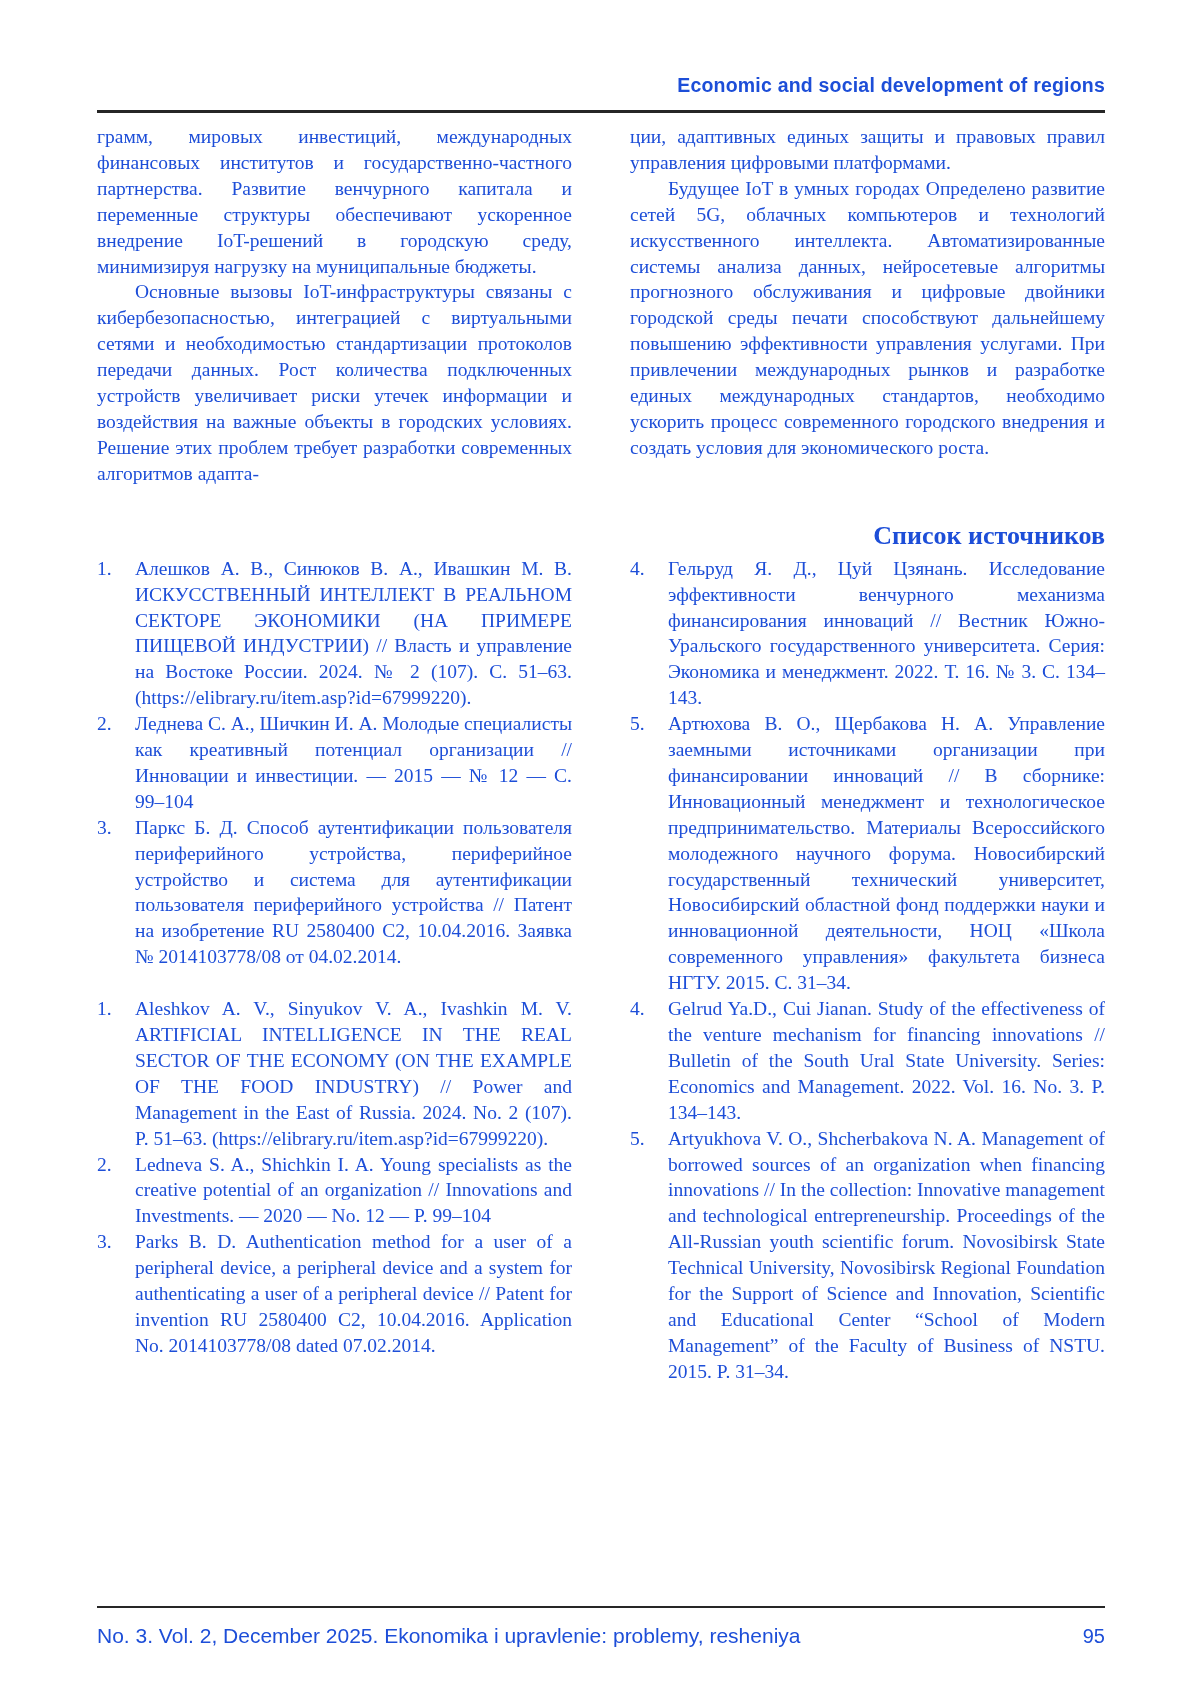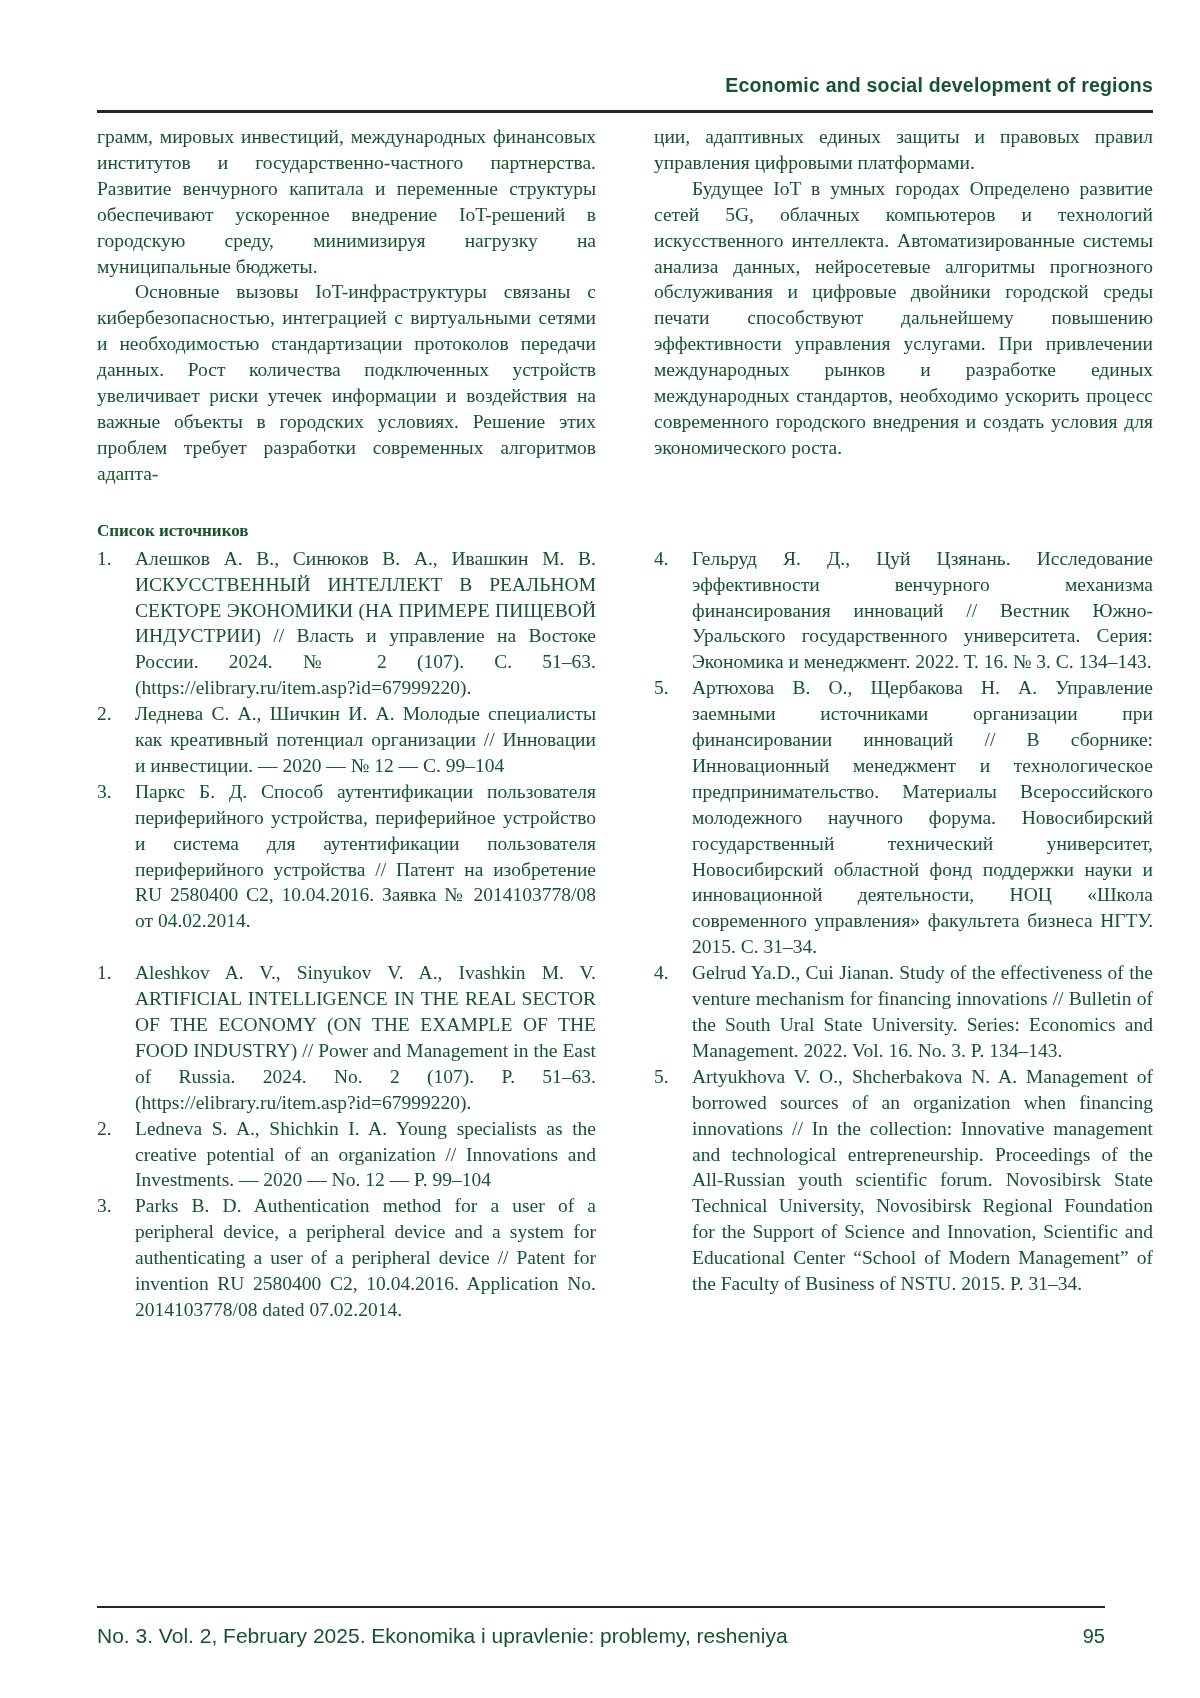--- a/index.html
+++ b/index.html
@@ -2,23 +2,23 @@
 <html><head>
 <meta charset="utf-8">
 <style>
   * { margin:0; padding:0; box-sizing:border-box; }
   html,body { background:#ffffff; }
   .page {
     position:relative;
     width:1200px; height:1698px;
     margin:0 auto;
     background:#ffffff;
-    color:#14532d;
+    color:#1d4ed8;
     font-family:"Liberation Serif", serif;
-    padding:74px 47px 0 97px;
+    padding:74px 95px 0 97px;
     overflow:hidden;
   }
   .header-title {
     font-family:"Liberation Sans", sans-serif;
     font-weight:bold;
     font-size:19.5px;
     letter-spacing:0.2px;
     text-align:right;
   }
   .head-rule {
@@ -28,23 +28,23 @@
   }
   .body-cols { display:flex; gap:58px; margin-top:11px;justify-content:center; }
   .col {
     flex:1 1 0;
     font-size:19.5px;
     line-height:25.9px;
     text-align:justify;
   }
   .para-indent { text-indent:38px; }
   .section-heading {
-    text-align:left;
+    text-align:right;
     font-weight:bold;
-    font-size:17px;
+    font-size:26px;
     margin-top:34px;
     margin-bottom:5px;
   }
   .refs-gap { margin-top:30px; }
   .ref-cols { display:flex; gap:58px; }
   .ref-col { flex:1 1 0; }
   .ref-item {
     position:relative;
     padding-left:38px;
     font-size:19.5px;
@@ -92,21 +92,21 @@
   </div>
 
   <div class="section-heading">Список источников</div>
 
   <div class="ref-cols">
     <div class="ref-col">
       <div class="ref-item">
         <span class="ref-num">1.</span><span class="ref-authors">Алешков А. В., Синюков В. А., Ивашкин М. В.</span> <span>ИСКУССТВЕННЫЙ ИНТЕЛЛЕКТ В РЕАЛЬНОМ СЕКТОРЕ ЭКОНОМИКИ (НА ПРИМЕРЕ ПИЩЕВОЙ ИНДУСТРИИ) // Власть и управление на Востоке России. 2024. № 2 (107). С. 51–63. (https://elibrary.ru/item.asp?id=67999220).</span>
       </div>
       <div class="ref-item">
-        <span class="ref-num">2.</span><span class="ref-authors">Леднева С. А., Шичкин И. А.</span> <span>Молодые специалисты как креативный потенциал организации // Инновации и инвестиции. — 2020 — № 12 — С. 99–104</span>
+        <span class="ref-num">2.</span><span class="ref-authors">Леднева С. А., Шичкин И. А.</span> <span>Молодые специалисты как креативный потенциал организации // Инновации и инвестиции. — 2015 — № 12 — С. 99–104</span>
       </div>
       <div class="ref-item">
         <span class="ref-num">3.</span><span class="ref-authors">Паркс Б. Д.</span> <span>Способ аутентификации пользователя периферийного устройства, периферийное устройство и система для аутентификации пользователя периферийного устройства // Патент на изобретение RU 2580400 C2, 10.04.2016. Заявка № 2014103778/08 от 04.02.2014.</span>
       </div>
     </div>
     <div class="ref-col">
       <div class="ref-item">
         <span class="ref-num">4.</span><span class="ref-authors">Гельруд Я. Д.,</span> <span>Цуй Цзянань. Исследование эффективности венчурного механизма финансирования инноваций // Вестник Южно-Уральского государственного университета. Серия: Экономика и менеджмент. 2022. Т. 16. № 3. С. 134–143.</span>
       </div>
       <div class="ref-item">
@@ -134,18 +134,18 @@
       </div>
       <div class="ref-item">
         <span class="ref-num">5.</span><span class="ref-authors">Artyukhova V. O., Shcherbakova N. A.</span> <span>Management of borrowed sources of an organization when financing innovations // In the collection: Innovative management and technological entrepreneurship. Proceedings of the All-Russian youth scientific forum. Novosibirsk State Technical University, Novosibirsk Regional Foundation for the Support of Science and Innovation, Scientific and Educational Center “School of Modern Management” of the Faculty of Business of NSTU. 2015. P. 31–34.</span>
       </div>
     </div>
   </div>
 
   <div class="footer">
     <hr class="foot-rule">
     <div class="foot-row">
-      <span>No. 3. Vol. 2, February 2025. Ekonomika i upravlenie: problemy, resheniya</span>
+      <span>No. 3. Vol. 2, December 2025. Ekonomika i upravlenie: problemy, resheniya</span>
       <span class="page-num">95</span>
     </div>
   </div>
 
 </div>
 
 </body></html>

